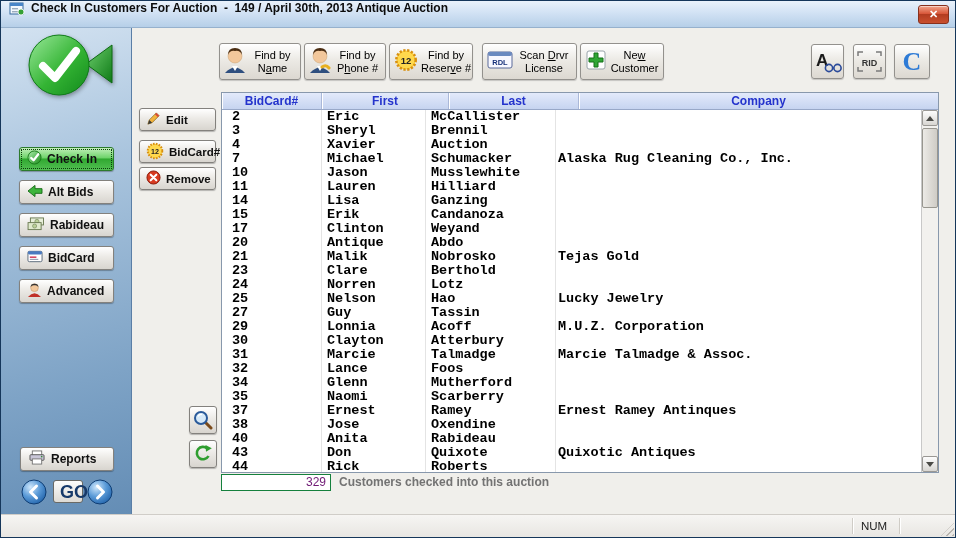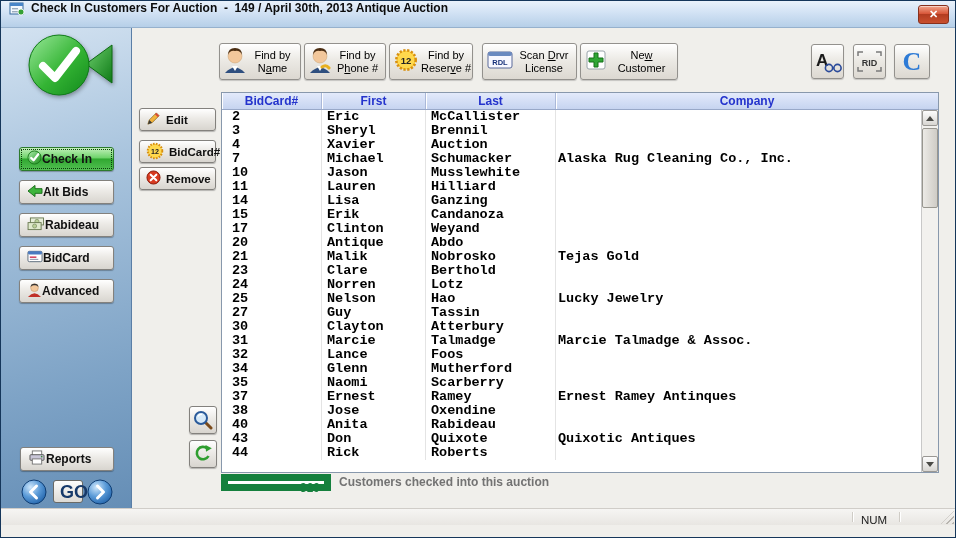--- a/index.html
+++ b/index.html
@@ -11,34 +11,34 @@
     background:linear-gradient(#eaf2fb,#d2e2f4 45%,#b6cfe8);
     border-bottom:1px solid #96b1cd;display:flex;align-items:flex-start;gap:6px;padding:0 8px;box-sizing:border-box;}
   .title{font-size:12px;font-weight:bold;color:#0c0c0c;white-space:pre;}
   .close-btn{position:absolute;right:6px;top:4px;width:31px;height:19px;border:1px solid #88301c;border-radius:3px;
     background:linear-gradient(#f2a78d,#d8573a 45%,#b13b20 46%,#c94f2e);
     color:#fff;font-size:11px;font-weight:bold;display:flex;align-items:center;justify-content:center;
     box-shadow:inset 0 1px 0 rgba(255,255,255,.5);cursor:default;padding:0;font-family:inherit;}
 
   
   .content{position:absolute;top:27px;left:0;right:0;bottom:23px;}
-  .statusbar{position:absolute;left:0;right:0;bottom:12px;height:17px;
+  .statusbar{position:absolute;left:0;right:0;bottom:0;height:23px;
     background:linear-gradient(#f6f5f3,#e8e6e2);border-top:1px solid #d0cdc8;box-sizing:border-box;margin-top:42px;}
   .status-num{position:absolute;left:860px;top:5px;font-size:11.5px;color:#222;}
   .status-sep{position:absolute;top:3px;bottom:3px;width:1px;background:#cfccc6;box-shadow:1px 0 0 #fff;}
   .grip{position:absolute;right:1px;bottom:1px;width:13px;height:13px;
     background:repeating-linear-gradient(315deg,#b8b5af 0 1.5px,transparent 1.5px 4.5px);
     clip-path:polygon(100% 0,100% 100%,0 100%);}
 
   
   .sidebar{position:absolute;left:0;top:0;width:131px;height:100%;
     background:linear-gradient(165deg,#d3e2f1 0%,#aac5de 30%,#7ea3c6 72%,#648db5 100%);
     border-right:1px solid #5a7ea6;box-sizing:border-box;}
   .big-check{position:absolute;left:25px;top:4px;filter:drop-shadow(1px 2px 2px rgba(0,0,0,.35));}
-  .sbtn{position:absolute;left:18px;width:95px;height:24px;display:flex;align-items:center;
+  .sbtn{position:absolute;left:18px;width:95px;height:24px;display:flex;align-items:center;gap:5px;
     padding:0 2px 0 7px;border:1px solid #83817d;border-radius:3px;box-sizing:border-box;
     background:linear-gradient(#ffffff,#eceae6 45%,#d8d5cf);
     font-size:12px;font-weight:bold;color:#111;font-family:inherit;box-shadow:0 1px 1px rgba(0,0,0,.28);cursor:default;}
   .sbtn.active{background:linear-gradient(#c2f0ba,#6ed36a 45%,#30a830 50%,#52bf52);
     border-color:#2d7a2d;outline:1px dotted #0a3a0a;outline-offset:-3px;}
   .nav-circle{position:absolute;width:26px;height:26px;padding:0;border:none;background:transparent;cursor:default;}
   .go-btn{position:absolute;left:52px;top:452px;width:30px;height:23px;border:1px solid #6a6a66;border-radius:3px;
     background:linear-gradient(#fdfdfc,#dddad4);font-size:18px;font-weight:bold;color:#173a6a;font-family:inherit;cursor:default;}
 
   
@@ -61,21 +61,21 @@
     background:linear-gradient(#ffffff,#eceae6 45%,#d8d5cf);display:flex;align-items:center;justify-content:center;
     padding:0;box-shadow:0 1px 1px rgba(0,0,0,.25);cursor:default;}
 
   
   .table{position:absolute;left:220px;top:64px;width:718px;height:381px;background:#fff;
     border:1px solid #8898ac;box-sizing:border-box;}
   .thead{position:absolute;top:0;left:0;right:0;height:17px;display:flex;
     background:linear-gradient(#e3eafb,#c6d4f0);border-bottom:1px solid #98a8c8;box-sizing:border-box;}
   .th{font-size:12px;font-weight:bold;color:#2433cc;text-align:center;line-height:16px;
     border-right:1px solid #aab8d8;box-shadow:inset 1px 0 0 #fff;box-sizing:border-box;overflow:hidden;}
-  .th.c0{width:100px}.th.c1{width:104px}.th.c2{width:130px}.th.c3{flex:1;border-right:none}
+  .th.c0{width:100px}.th.c1{width:127px}.th.c2{width:130px}.th.c3{flex:1;border-right:none}
   .tbody{position:absolute;top:17px;left:0;right:17px;bottom:0;overflow:hidden;}
   .trow{display:flex;height:14px;}
   .tcell{font-family:"Liberation Mono",monospace;font-size:13.5px;font-weight:bold;line-height:14px;
     white-space:pre;overflow:hidden;border-right:1px solid #e4e4e4;box-sizing:border-box;color:#000;}
   .tcell.c0{width:100px;padding-left:10px}
   .tcell.c1{width:104px;padding-left:5px}
   .tcell.c2{width:130px;padding-left:5px}
   .tcell.c3{flex:1;padding-left:2px;border-right:none}
 
   
@@ -83,22 +83,22 @@
   .sc-btn{position:absolute;left:0;width:16px;height:16px;background:linear-gradient(#fdfdfd,#d8d6d2);
     border:1px solid #9a9894;border-radius:2px;box-sizing:border-box;display:flex;align-items:center;justify-content:center;padding:0;}
   .sc-up{top:0}.sc-down{bottom:0}
   .tri{width:0;height:0;border-left:4px solid transparent;border-right:4px solid transparent;}
   .tri.up{border-bottom:5px solid #4a4a46;}
   .tri.down{border-top:5px solid #4a4a46;}
   .sc-thumb{position:absolute;left:0;top:18px;width:16px;height:80px;
     background:linear-gradient(90deg,#eceae6,#cfccc6);border:1px solid #98968f;border-radius:2px;box-sizing:border-box;}
 
   
-  .count-box{position:absolute;left:220px;top:446px;width:110px;height:17px;background:#fff;border:7px solid #15803d;
-    box-sizing:border-box;font-size:12px;line-height:15px;text-align:right;padding-right:4px;color:#15803d;}
+  .count-box{position:absolute;left:220px;top:446px;width:110px;height:17px;background:#fff;border:1px solid #15803d;
+    box-sizing:border-box;font-size:12px;line-height:15px;text-align:right;padding-right:4px;color:#701a75;}
   .count-label{position:absolute;left:338px;top:447px;font-size:12px;font-weight:bold;color:#737373;}
 </style>
 </head>
 <body>
 
 <div class="window">
 
   <div class="titlebar">
     <span>
       <svg width="16" height="16" viewBox="0 0 16 16">
@@ -288,21 +288,21 @@
           <rect x="1" y="1" width="24" height="4" rx="2" fill="#6a8ac0"></rect>
           <text x="13" y="13.5" text-anchor="middle" font-size="7.5" font-weight="bold" fill="#17317a">RDL</text>
         </svg>
       </span>
       <span class="tb-label">
         <span class="ln"><span>Scan </span><u>D</u><span>rvr</span></span>
         <span class="ln"><span>License</span><u></u><span></span></span>
       </span>
     </button>
 
-    <button class="tb-btn" style="left:579px;width:98px">
+    <button class="tb-btn" style="left:579px;width:84px">
       <span>
         <svg width="22" height="22" viewBox="0 0 22 22">
           <rect x="2" y="2" width="18" height="18" rx="2" fill="#fff" stroke="#99a4aa"></rect>
           <path d="M9 4 h4 v5 h5 v4 h-5 v5 h-4 v-5 H4 V9 h5 Z" fill="#2fa634" stroke="#157018"></path>
         </svg>
       </span>
       <span class="tb-label">
         <span class="ln"><span>Ne</span><u>w</u><span></span></span>
         <span class="ln"><span>Customer</span><u></u><span></span></span>
       </span>
@@ -466,20 +466,26 @@
             <div class="tcell c0">25</div>
             <div class="tcell c1">Nelson</div>
             <div class="tcell c2">Hao</div>
             <div class="tcell c3">Lucky Jewelry</div>
           </div>
           <div class="trow">
             <div class="tcell c0">27</div>
             <div class="tcell c1">Guy</div>
             <div class="tcell c2">Tassin</div>
             <div class="tcell c3"></div>
+          </div>
+          <div class="trow">
+            <div class="tcell c0">29</div>
+            <div class="tcell c1">Lonnia</div>
+            <div class="tcell c2">Acoff</div>
+            <div class="tcell c3">M.U.Z. Corporation</div>
           </div>
           <div class="trow">
             <div class="tcell c0">30</div>
             <div class="tcell c1">Clayton</div>
             <div class="tcell c2">Atterbury</div>
             <div class="tcell c3"></div>
           </div>
           <div class="trow">
             <div class="tcell c0">31</div>
             <div class="tcell c1">Marcie</div>

